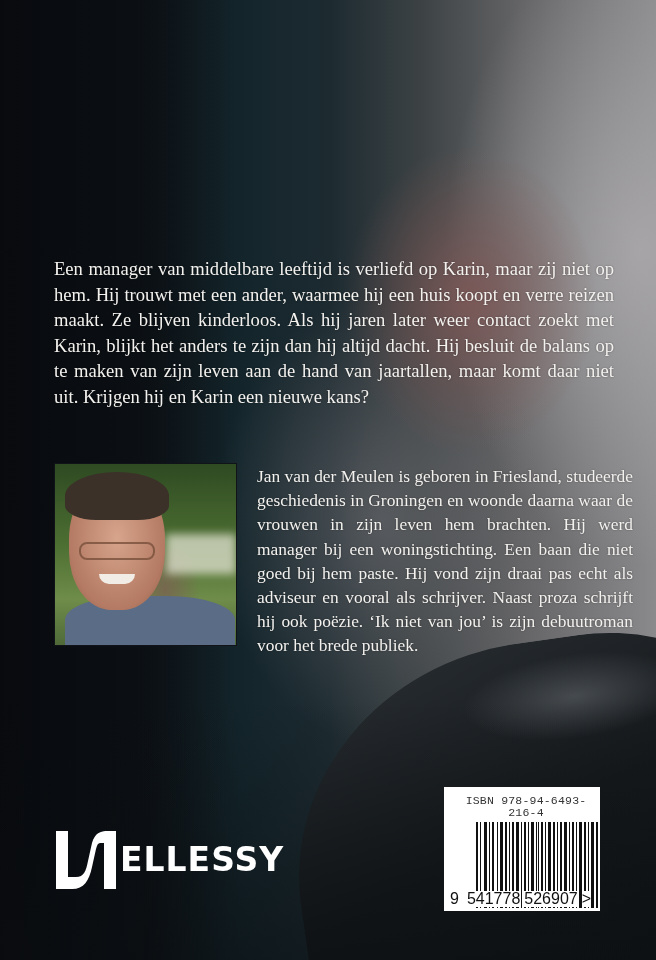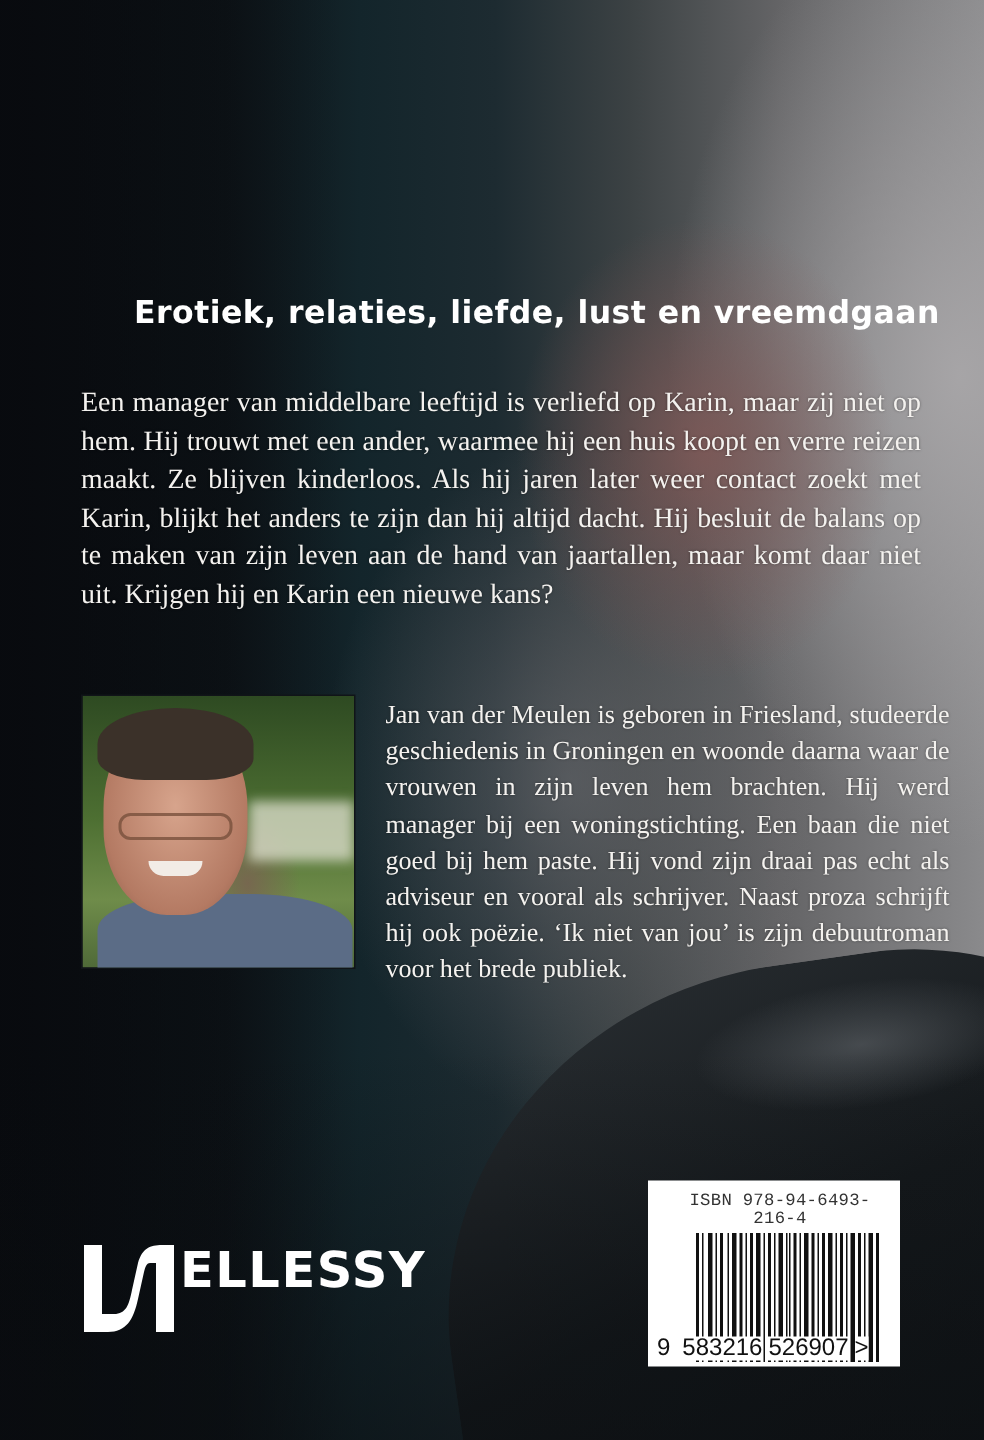--- a/index.html
+++ b/index.html
@@ -68,29 +68,29 @@
     position: absolute; left: 10px; top: 132px; width: 170px; height: 60px;
     border-radius: 40% 40% 0 0; background: #5b6c86;
   }
   .bio {
     position: absolute; left: 257px; top: 464px; width: 376px;
     font-family: "Liberation Serif", serif; font-size: 17.4px; line-height: 24.2px;
     color: #f4f2ef; text-align: justify; margin: 0;
     text-shadow: 0 0 2px rgba(0,0,0,0.4);
   }
   .logo {
-    position: absolute; left: 54px; top: 830px; height: 60px; display: flex; align-items: flex-start;
+    position: absolute; left: 54px; top: 830px; height: 60px; display: flex; align-items: center;
   }
   .logo svg { display: block; }
   .logo-text {
     font-family: "DejaVu Sans", sans-serif; font-weight: bold; font-size: 33px;
     color: #ffffff; letter-spacing: 1px; margin-left: 2px; line-height: 33px; margin-bottom: 1px;
   }
   .barcode {
-    position: absolute; left: 432px; top: 787px; width: 168px; height: 124px;
+    position: absolute; left: 444px; top: 787px; width: 156px; height: 124px;
     background: #ffffff; box-sizing: border-box; padding: 8px 8px 6px 16px;
   }
   .isbn-top {
     font-family: "Liberation Mono", monospace; font-size: 11.5px; color: #333;
     text-align: center; letter-spacing: 0.2px; line-height: 12px;
   }
   .bars { position: relative; height: 86px; margin: 3px 0 0 16px; width: 122px; }
   .bars i { position: absolute; top: 0; bottom: 0; background: #111; }
   .isbn-bottom {
     position: absolute; left: 6px; bottom: 4px; width: 156px; display: flex;
@@ -99,21 +99,20 @@
   .isbn-bottom span { background: #fff; }
 </style>
 </head>
 <body>
 
 <div class="cover">
   <div class="shade-left"></div>
   <div class="jacket"></div>
   <div class="jacket-bottom"></div>
 
-  <div class="title">Erotiek, relaties, liefde, lust en vreemdgaan</div>
 
   <p class="blurb">Een manager van middelbare leeftijd is verliefd op Karin, maar zij niet op hem. Hij trouwt met een ander, waarmee hij een huis koopt en verre reizen maakt. Ze blijven kinderloos. Als hij jaren later weer contact zoekt met Karin, blijkt het anders te zijn dan hij altijd dacht. Hij besluit de balans op te maken van zijn leven aan de hand van jaartallen, maar komt daar niet uit. Krijgen hij en Karin een nieuwe kans?</p>
 
   <div class="photo">
     <div class="sky"></div>
     <div class="shirt"></div>
     <div class="head"></div>
     <div class="hair"></div>
     <div class="glasses"></div>
     <div class="smile"></div>
@@ -159,18 +158,18 @@
         <i style="left:96px;width:2px"></i>
       <i style="left:100px;width:1px"></i>
         <i style="left:103px;width:3px"></i>
       <i style="left:108px;width:2px"></i>
         <i style="left:112px;width:1px"></i>
       <i style="left:115px;width:3px"></i>
         <i style="left:120px;width:2px"></i>
     </div>
     <div class="isbn-bottom">
       <span style="margin-right:8px">9</span>
-      <span style="margin-right:4px">583216</span>
+      <span style="margin-right:4px">541778</span>
       <span style="margin-right:4px">526907</span>
       <span>&gt;</span>
     </div>
   </div>
 </div>
 
 </body></html>

